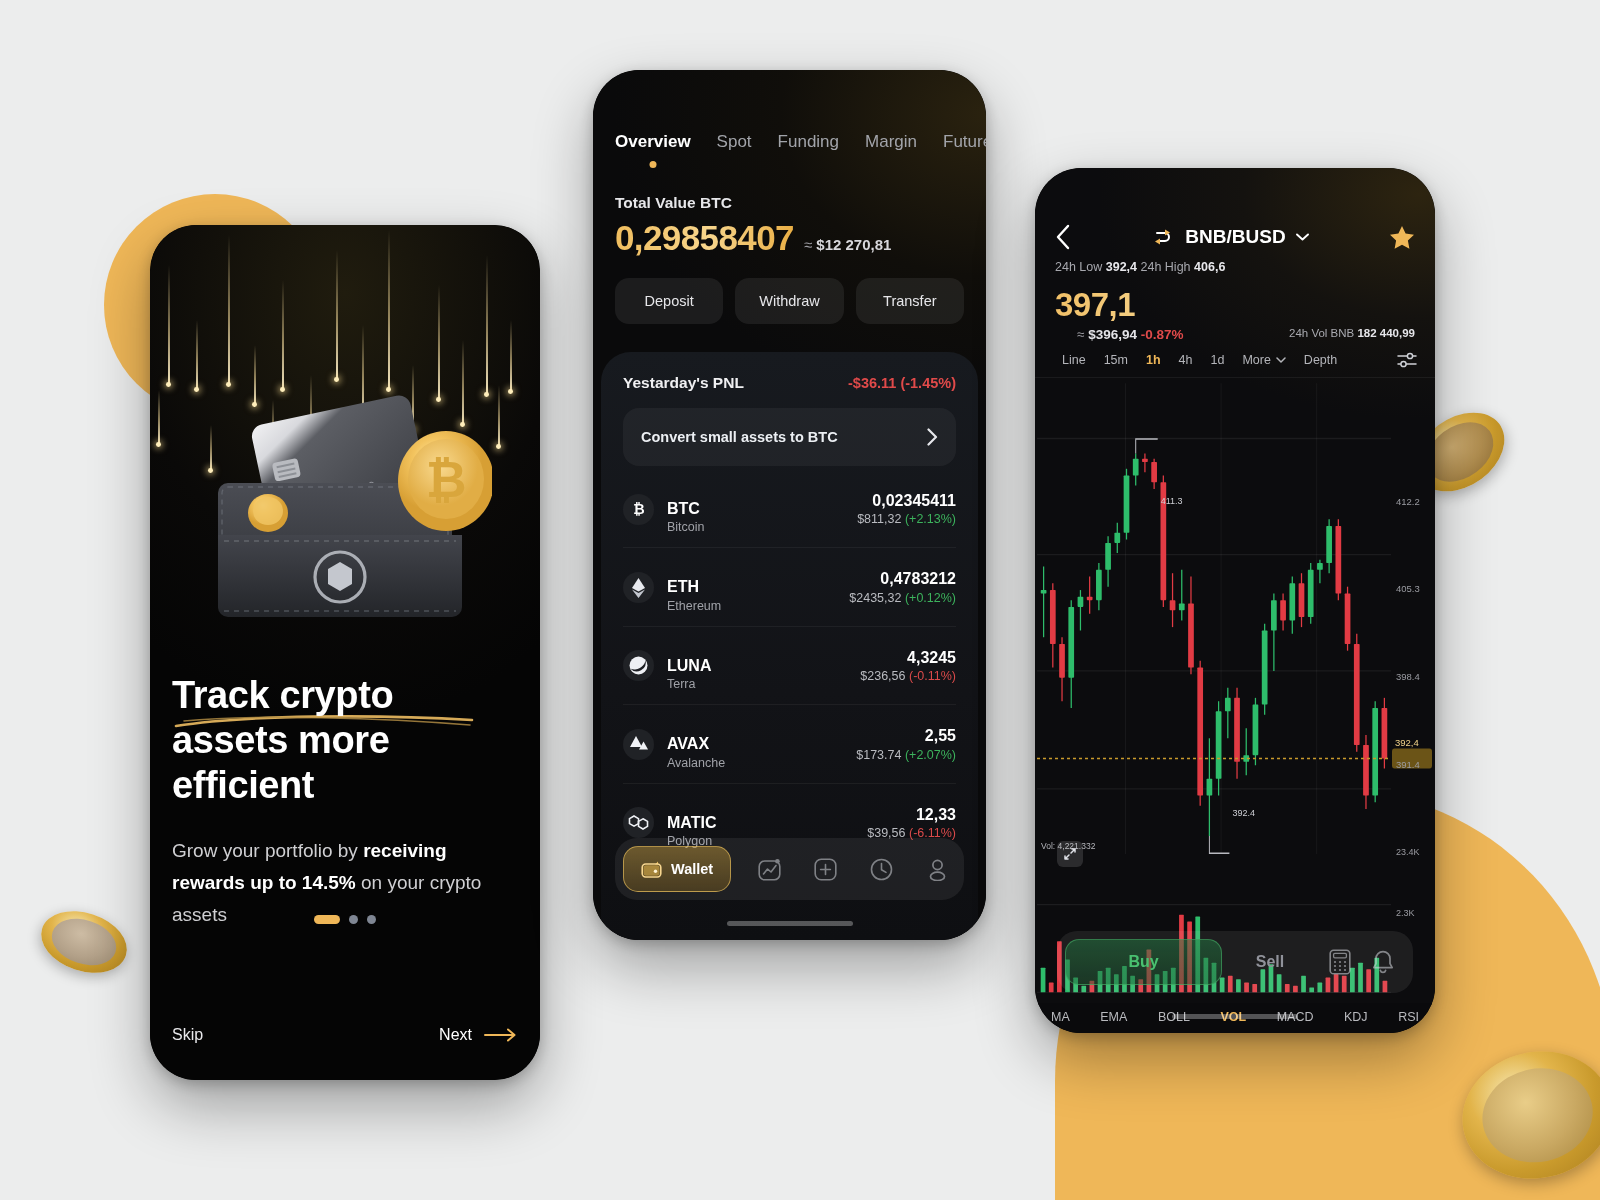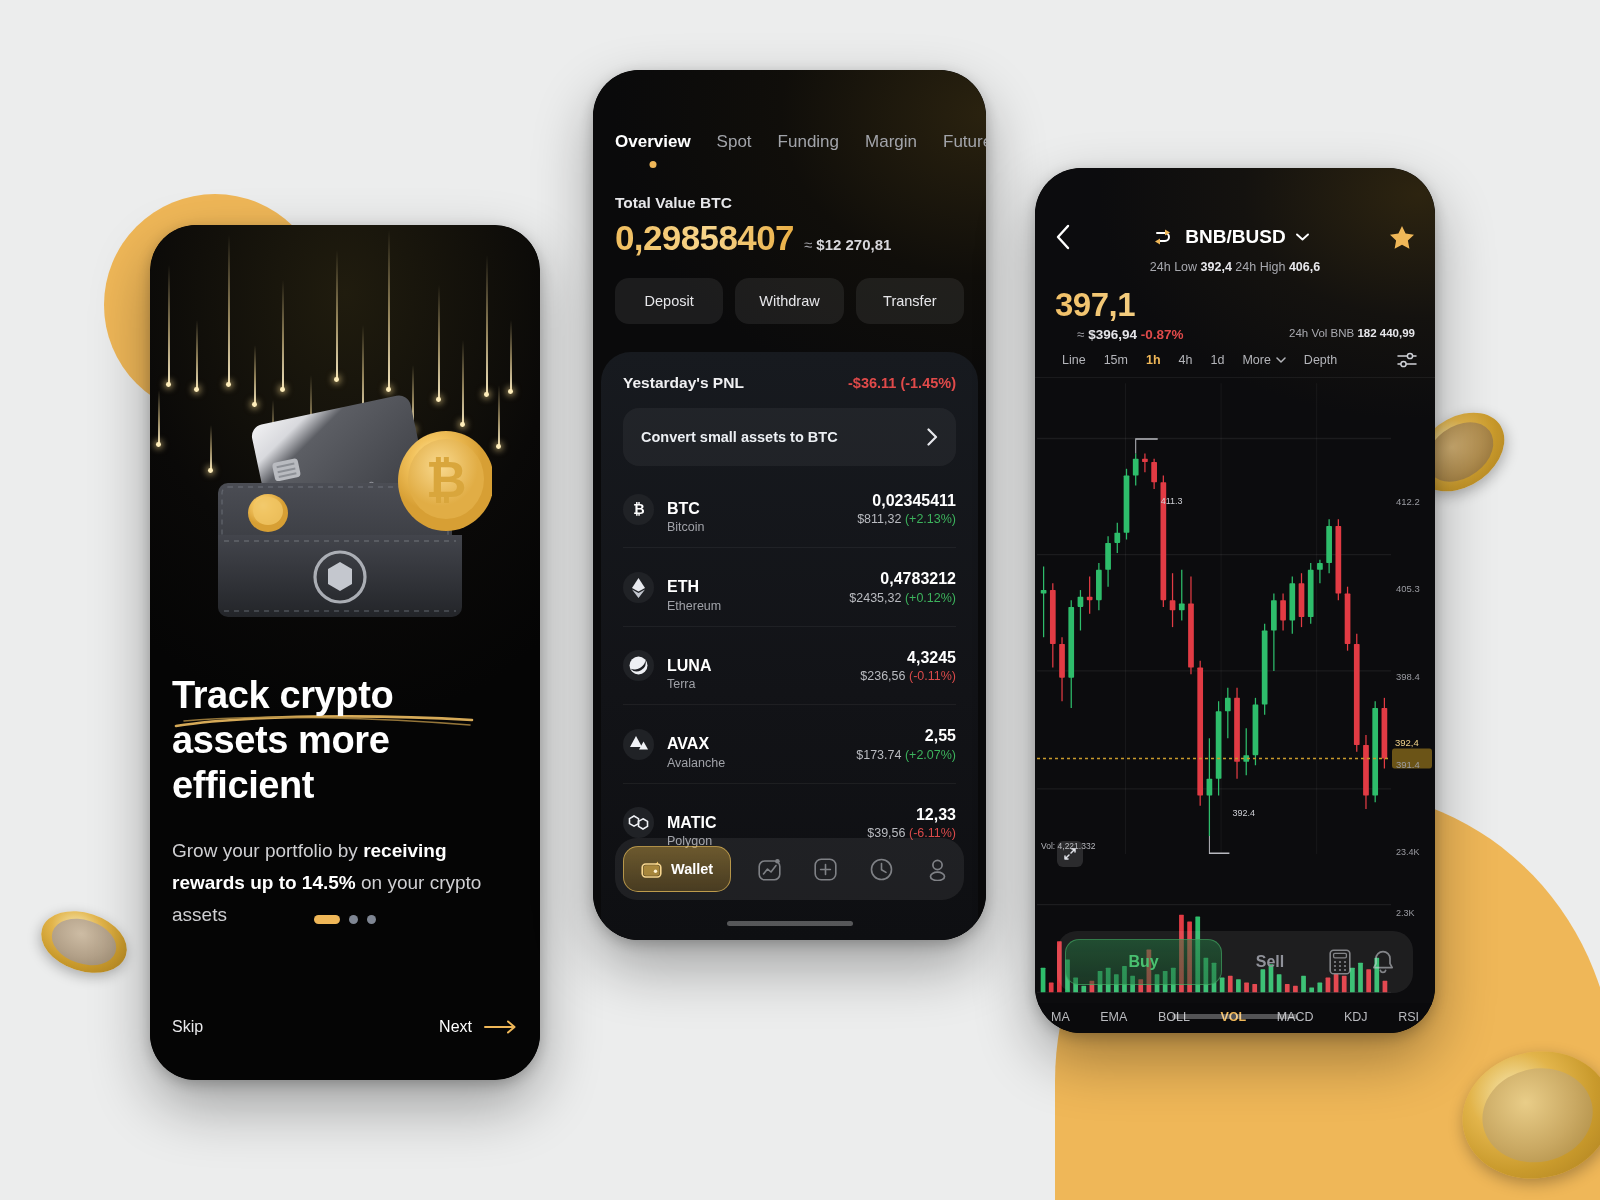--- a/index.html
+++ b/index.html
@@ -104,21 +104,21 @@
   .onb-sub {
     margin-top: 28px; font-size: 19px; line-height: 1.68;
     color: #cfcfd2; max-width: 330px;
   }
   .onb-sub b { color: #fff; font-weight: 700; }
 
   .dots { position: absolute; left: 0; right: 0; top: 690px; display:flex; gap:9px; justify-content:center; align-items:center; }
   .dot { width: 9px; height: 9px; border-radius: 50%; background: #7f8693; }
   .dot.active { width: 26px; border-radius: 5px; background: #efb758; }
 
-  .onb-foot { position: absolute; left: 22px; right: 22px; bottom: 44px; display:flex; justify-content:space-between; align-items:center; }
+  .onb-foot { position: absolute; left: 22px; right: 22px; bottom: 36px; display:flex; justify-content:space-between; align-items:center; }
   .skip-btn { font-size: 16px; color: #e9e9ec; }
   .next-btn { display:flex; align-items:center; gap:12px; font-size: 16px; color:#fff; }
 
   
   #phone-wallet { left: 593px; top: 70px; width: 393px; height: 870px; }
   #phone-wallet .screen {
     background:
       radial-gradient(95% 34% at 100% 5%, #2a220f 0%, #100e0a 55%, #0a0a0b 100%),
       #0a0a0b;
     display: flex; flex-direction: column;
@@ -215,21 +215,21 @@
   #phone-chart { left: 1035px; top: 168px; width: 400px; height: 865px; }
   #phone-chart .screen {
     background:
       radial-gradient(80% 26% at 96% 3%, #2d2410 0%, #14120f 55%, #0c0c0e 100%),
       #0c0c0e;
     display:flex; flex-direction:column;
   }
   .c-head { padding: 56px 20px 0; }
   .c-head-row { display:flex; align-items:center; justify-content:space-between; }
   .c-pair { display:flex; align-items:center; gap: 10px; font-size:19px; font-weight:700; color:#fff; }
-  .c-hl { margin-top: 10px; text-align:center; font-size: 12.5px; color:#a7a8ae; }
+  .c-hl { margin-top: 10px; text-align:left; font-size: 12.5px; color:#a7a8ae; }
   .c-hl b { color:#e8e8ec; }
 
   .c-price-block { padding: 12px 20px 0; }
   .c-price {
     font-size: 33px; font-weight:700; letter-spacing:-.5px;
     background: linear-gradient(95deg, #f1c067 0%, #f8dc9c 48%, #e7ab40 100%);
     -webkit-background-clip:text; background-clip:text; color:transparent;
   }
   .c-sub { display:flex; align-items:flex-start; justify-content:space-between; margin-top: 3px; margin-left: 22px; }
   .c-sub-left { font-size: 13.5px; color:#e4e4e8; font-weight:700; }

